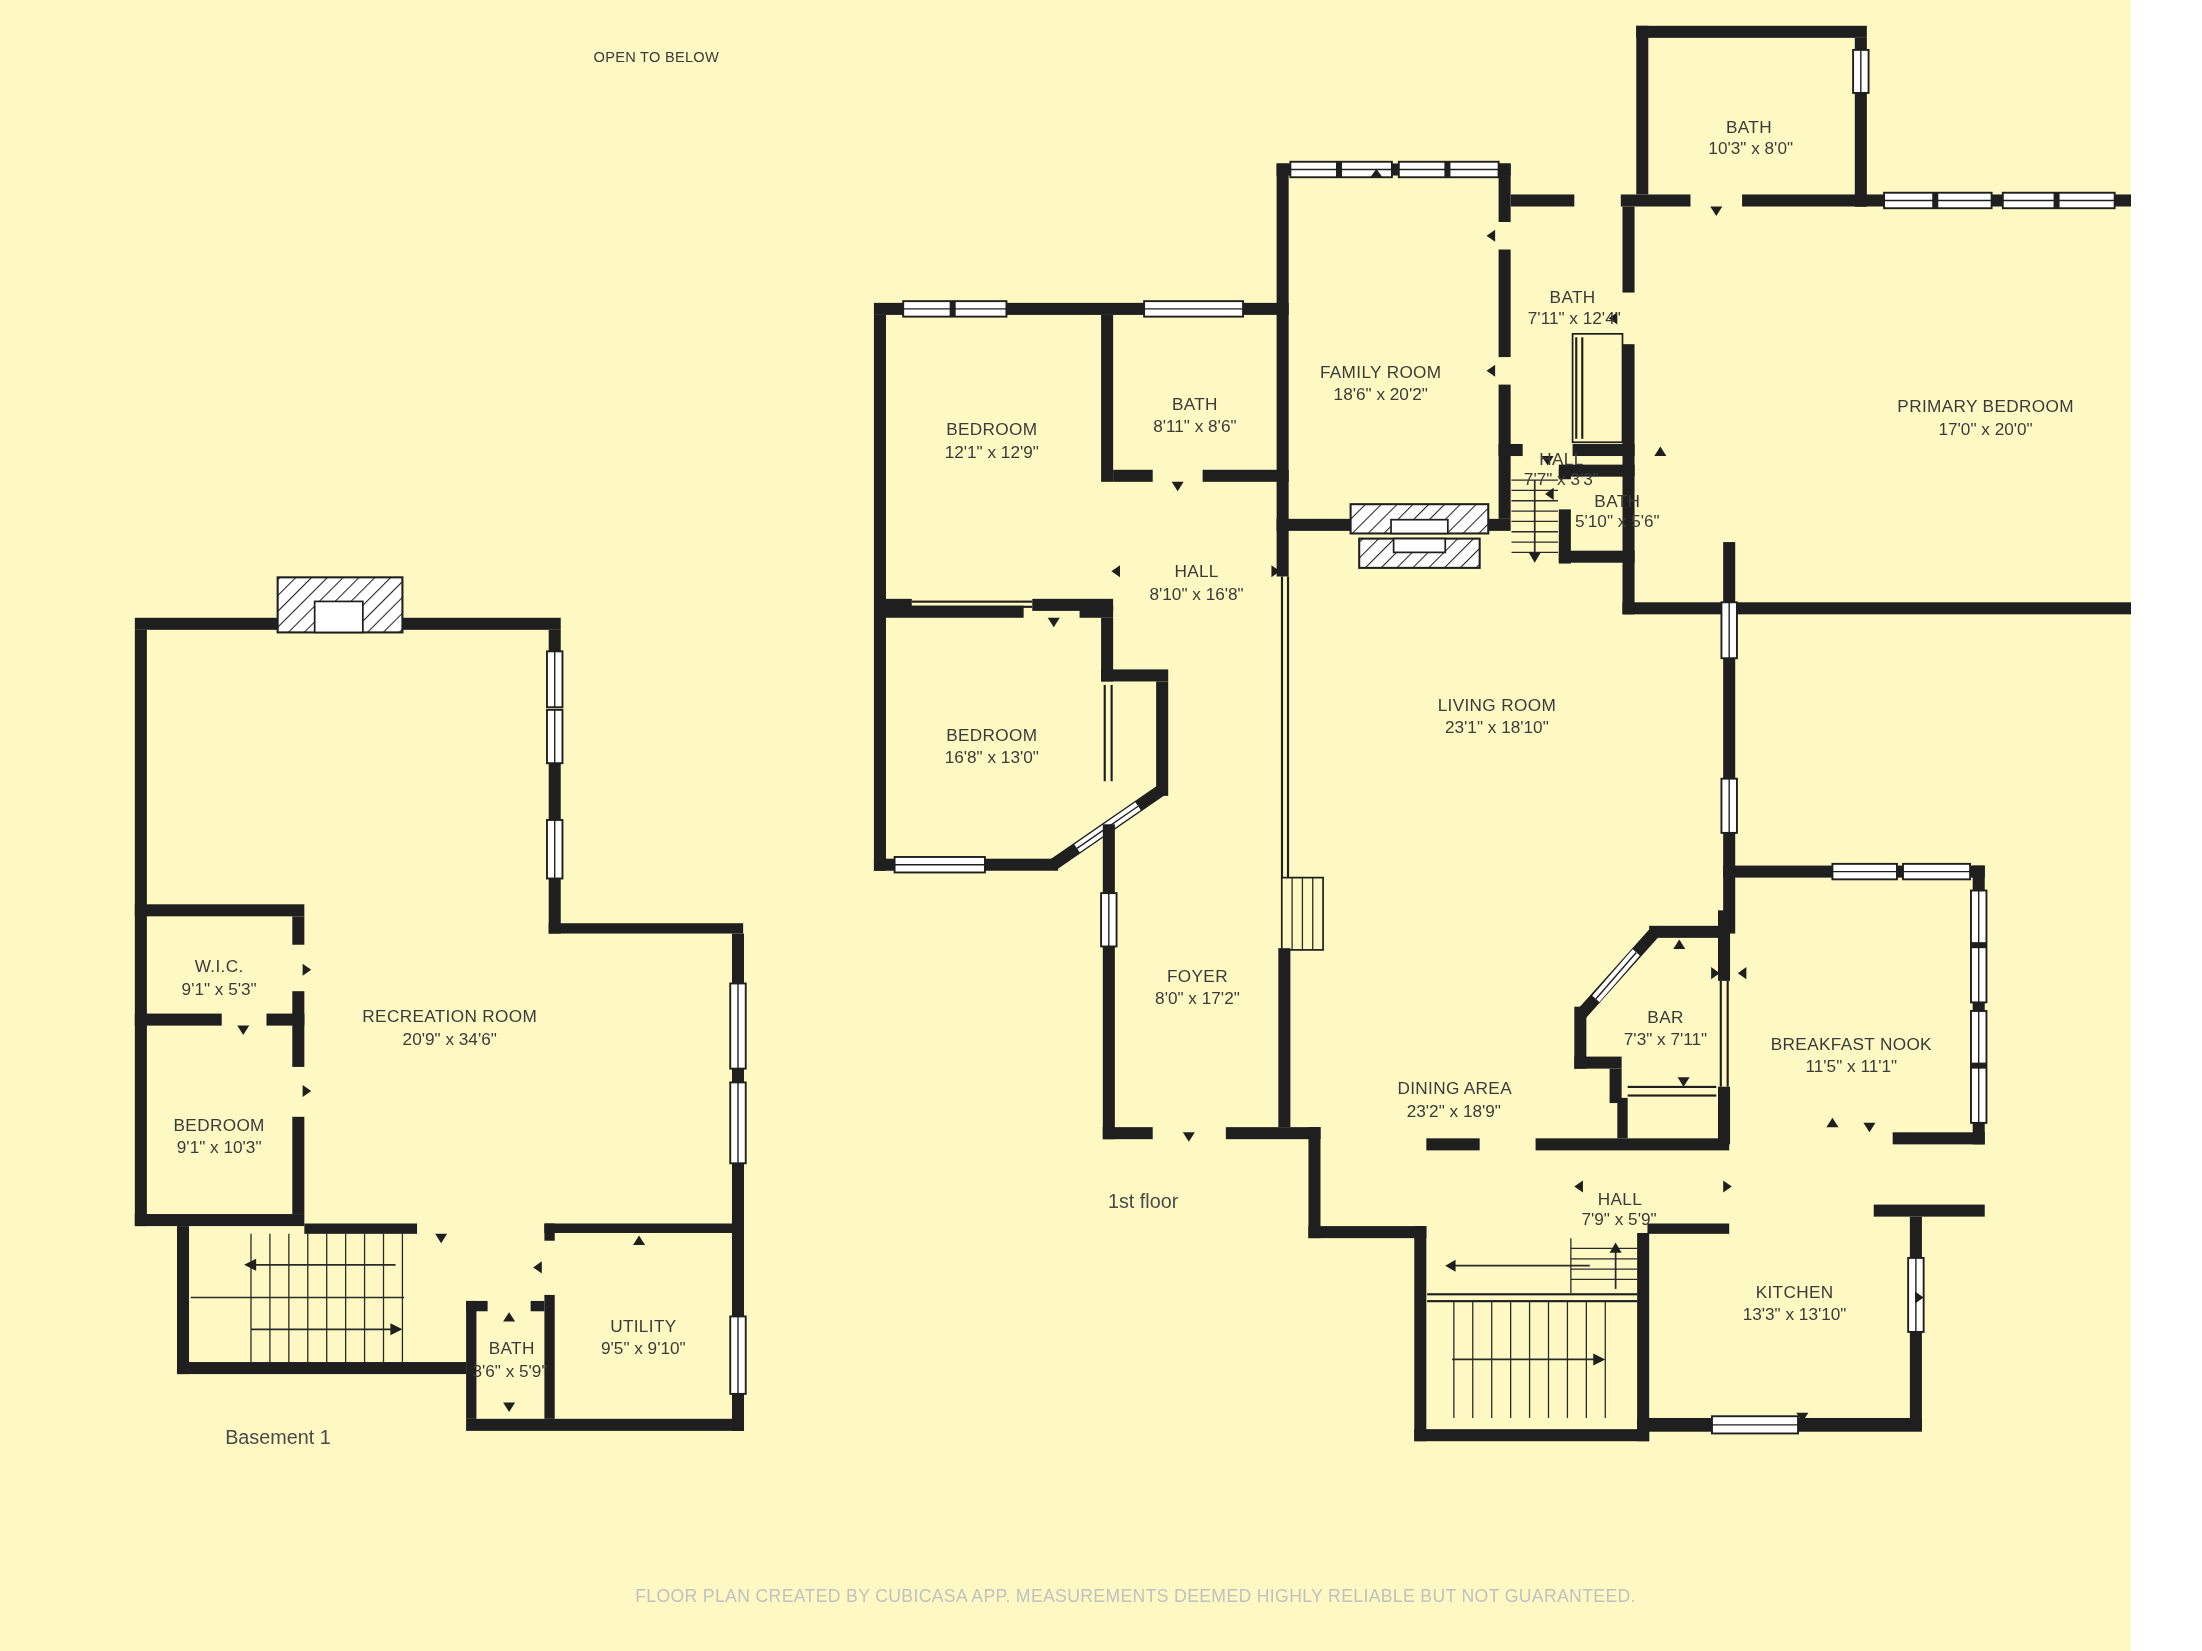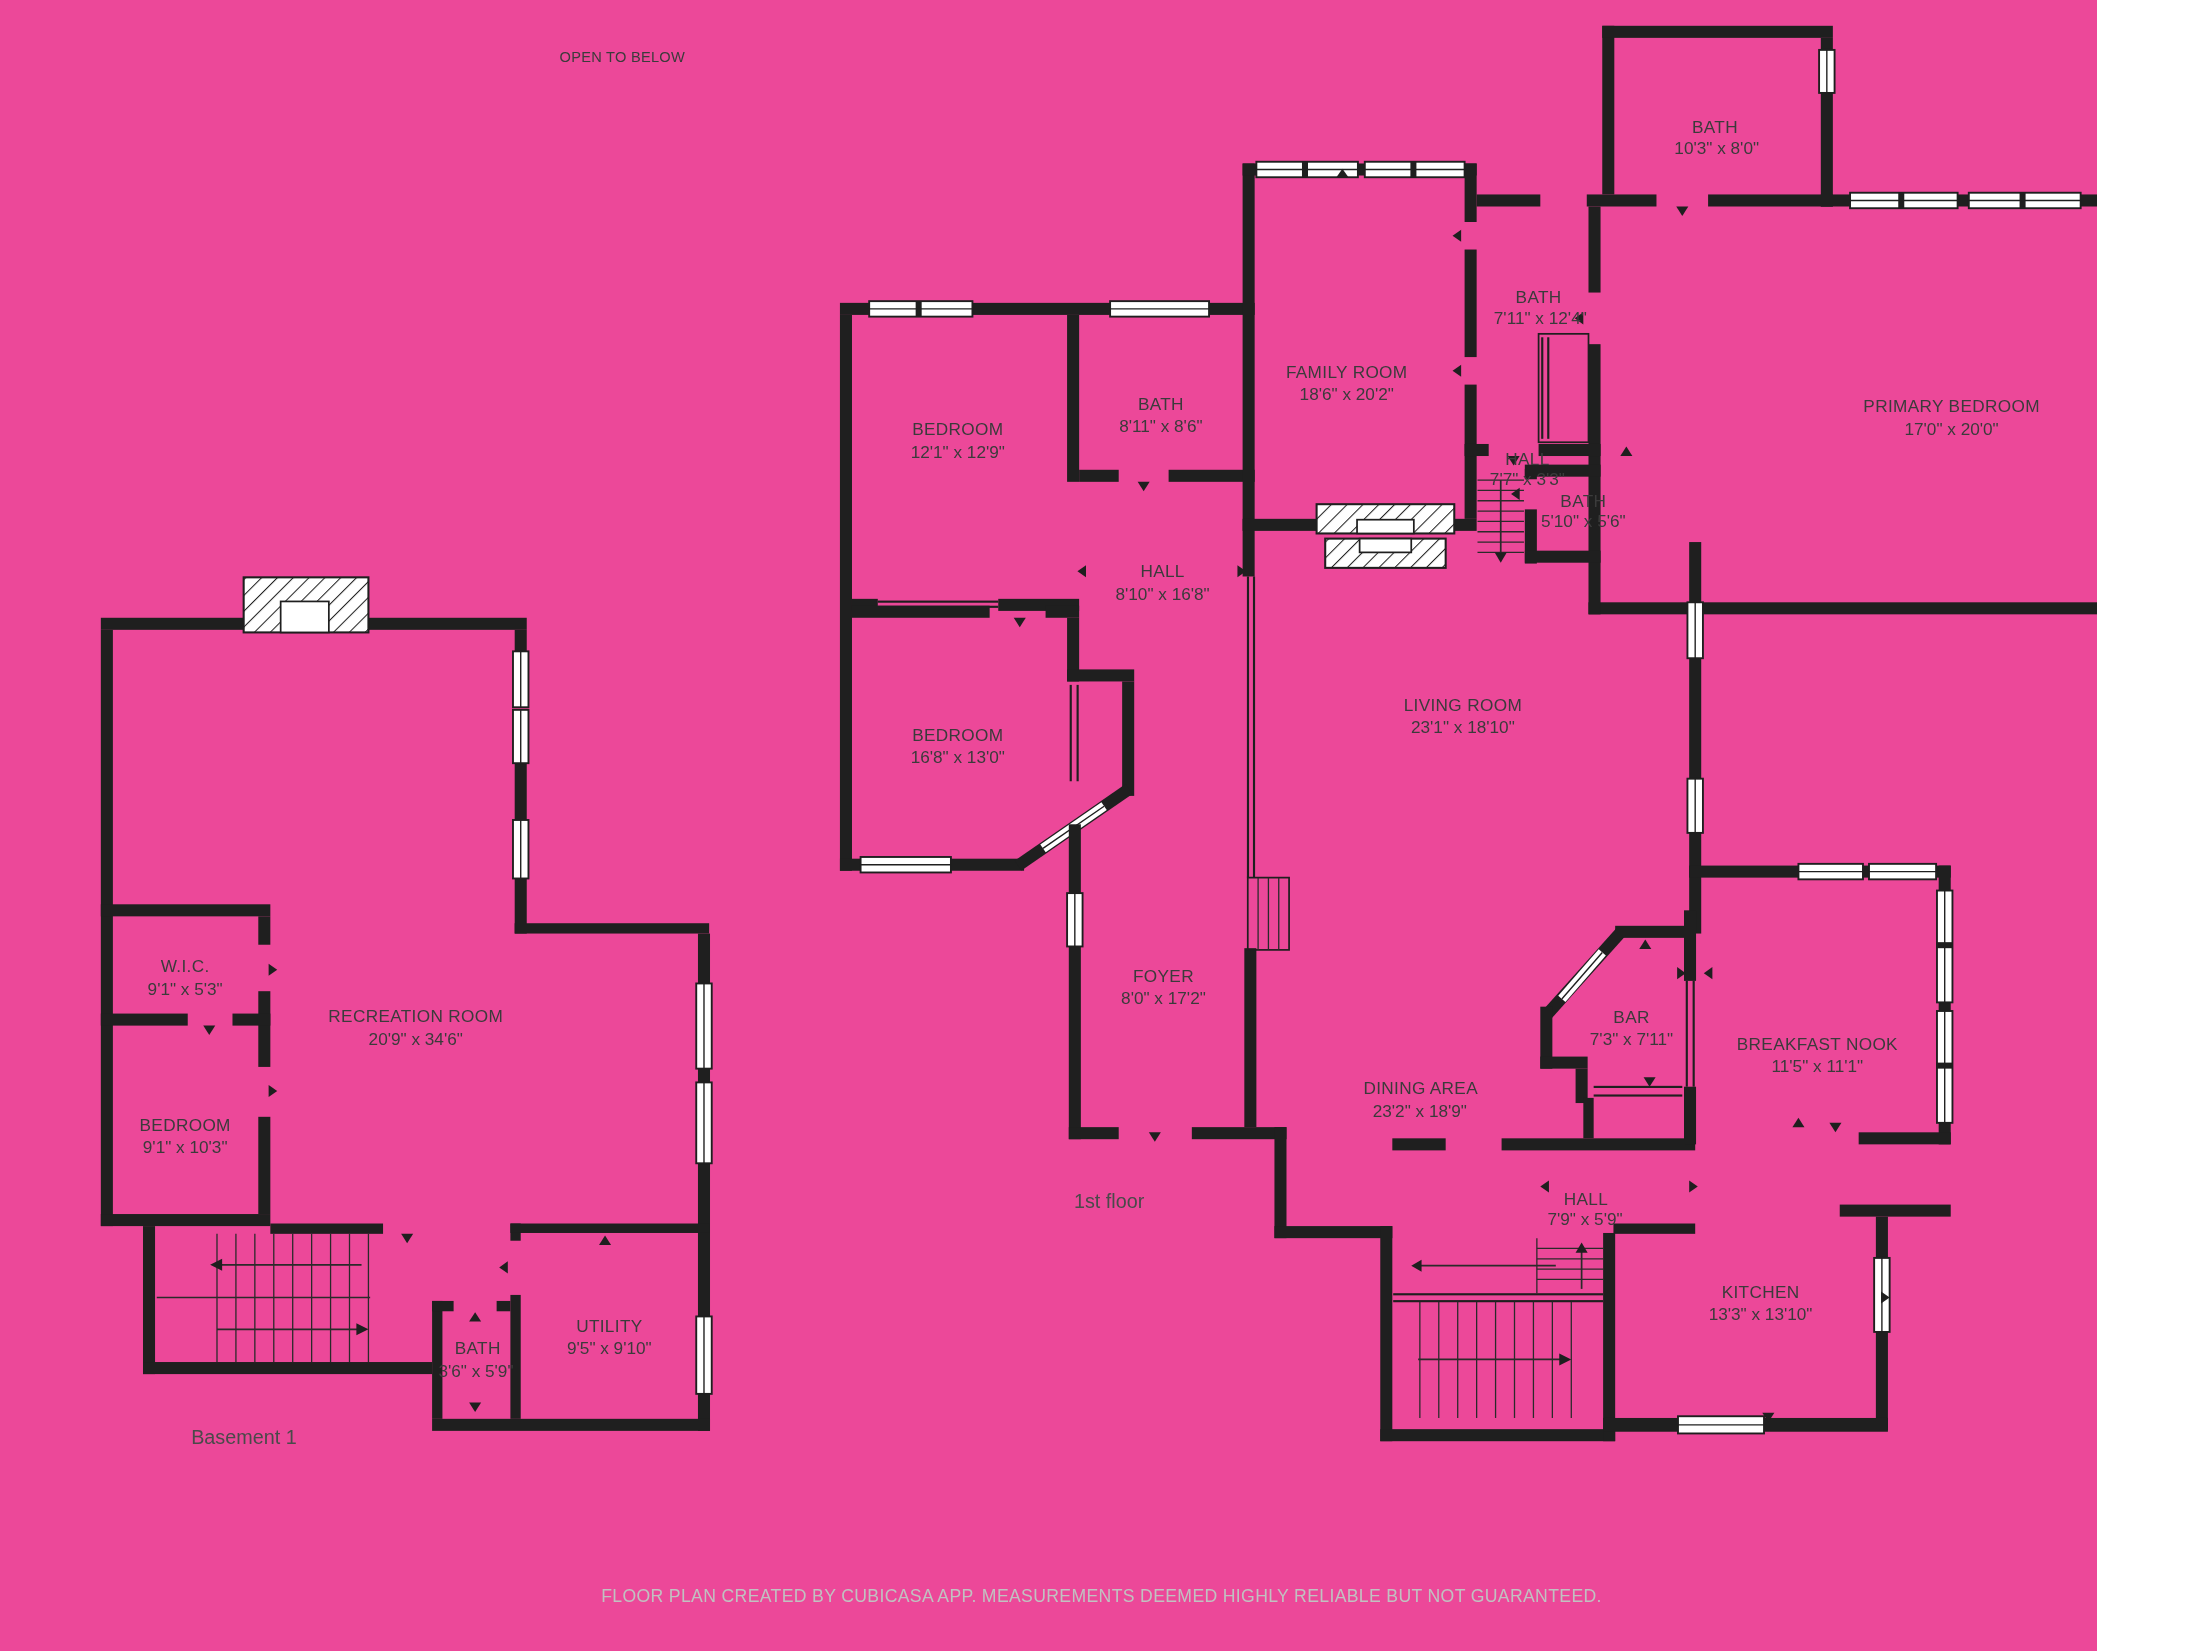--- a/index.html
+++ b/index.html
@@ -1,16 +1,16 @@
 <!DOCTYPE html>
 <html style="font-size:13.8px"><head>
 <meta charset="utf-8">
 <style>
   html,body{margin:0;padding:0;background:#ffffff;}
-  .page{position:relative;width:2097px;height:1652px;background:#ec4899;overflow:hidden;}
+  .page{position:relative;width:2097px;height:1652px;background:#fef9c3;overflow:hidden;padding-left:34px;}
   svg{display:block;}
   svg text{font-family:"Liberation Sans",sans-serif;fill:#3b3b3b;}
   .rn{font-size:20px;letter-spacing:.4px;}
   .rd{font-size:20px;}
   .fl{font-size:23px;fill:#4a4a4a;}
   .disc{font-size:20.5px;fill:#c1c1c1;letter-spacing:.4px;}
   .otb{font-size:17px;letter-spacing:.3px;}
   .w{fill:#1f1f1f;}
   .win{fill:#ffffff;stroke:#1f1f1f;stroke-width:2.2;}
   .wl{stroke:#1f1f1f;stroke-width:1.6;fill:none;}

